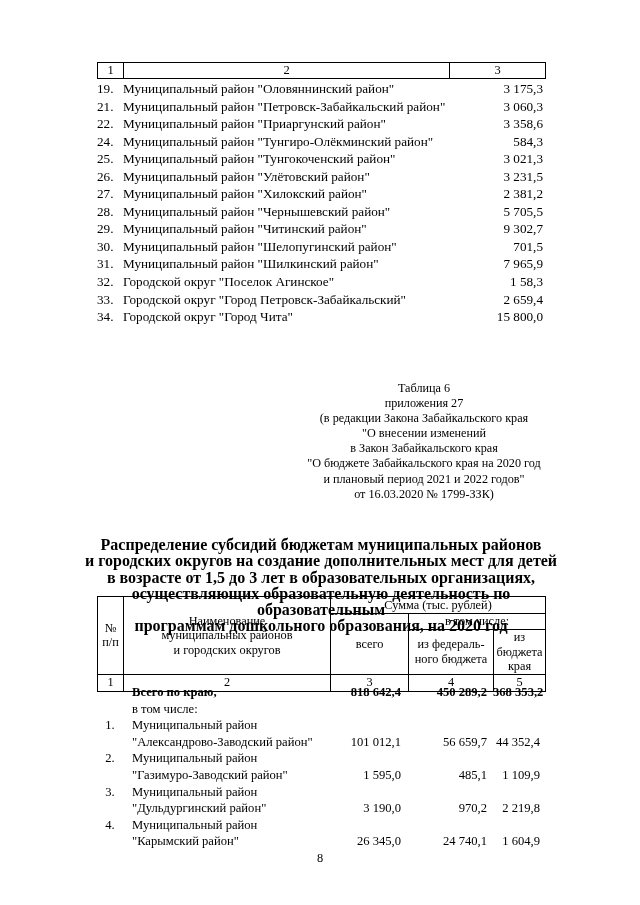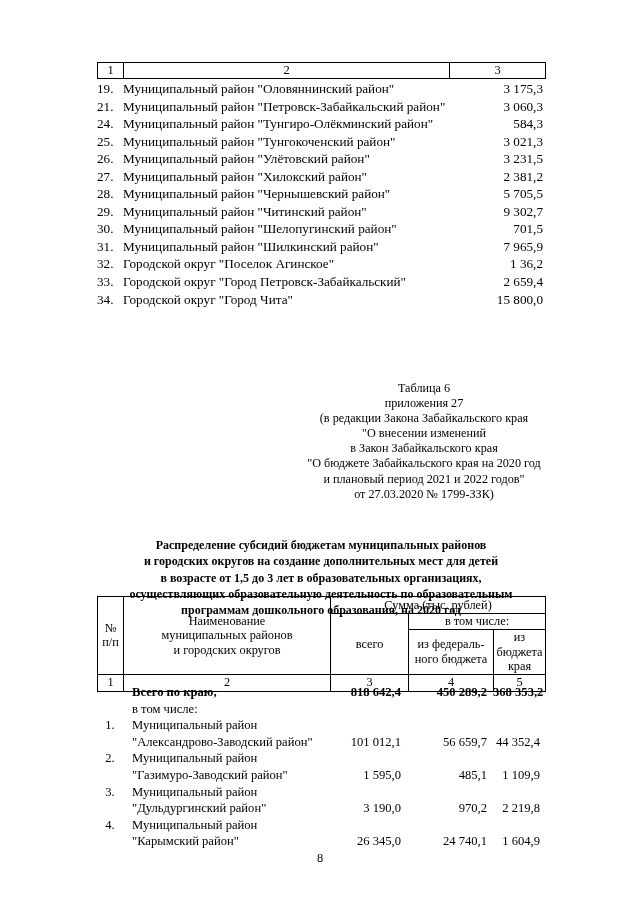--- a/index.html
+++ b/index.html
@@ -94,21 +94,21 @@
   }
 
   
   .maintitle {
     position: absolute;
     left: 84px;
     top: 537px;
     width: 474px;
     text-align: center;
     font-weight: bold;
-    font-size: 12px;
+    font-size: 16px;
     line-height: 16.3px;
   }
 
   
   .bot-table-wrap {
     position: absolute;
     left: 97px;
     top: 596px;
     width: 448px;
   }
@@ -218,20 +218,25 @@
       <span class="num">19.</span>
       <span class="nm">Муниципальный район "Оловяннинский район"</span>
       <span class="val">3 175,3</span>
     </div>
     <div class="row">
       <span class="num">21.</span>
       <span class="nm">Муниципальный район "Петровск-Забайкальский район"</span>
       <span class="val">3 060,3</span>
     </div>
     <div class="row">
+      <span class="num">22.</span>
+      <span class="nm">Муниципальный район "Приаргунский район"</span>
+      <span class="val">3 358,6</span>
+    </div>
+    <div class="row">
       <span class="num">24.</span>
       <span class="nm">Муниципальный район "Тунгиро-Олёкминский район"</span>
       <span class="val">584,3</span>
     </div>
     <div class="row">
       <span class="num">25.</span>
       <span class="nm">Муниципальный район "Тунгокоченский район"</span>
       <span class="val">3 021,3</span>
     </div>
     <div class="row">
@@ -260,21 +265,21 @@
       <span class="val">701,5</span>
     </div>
     <div class="row">
       <span class="num">31.</span>
       <span class="nm">Муниципальный район "Шилкинский район"</span>
       <span class="val">7 965,9</span>
     </div>
     <div class="row">
       <span class="num">32.</span>
       <span class="nm">Городской округ "Поселок Агинское"</span>
-      <span class="val">1 36,2</span>
+      <span class="val">1 58,3</span>
     </div>
     <div class="row">
       <span class="num">33.</span>
       <span class="nm">Городской округ "Город Петровск-Забайкальский"</span>
       <span class="val">2 659,4</span>
     </div>
     <div class="row">
       <span class="num">34.</span>
       <span class="nm">Городской округ "Город Чита"</span>
       <span class="val">15 800,0</span>
@@ -283,21 +288,21 @@
   </div>
 
   <div class="caption6">
     <div>Таблица 6</div>
     <div>приложения 27</div>
     <div>(в редакции Закона Забайкальского края</div>
     <div>"О внесении изменений</div>
     <div>в Закон Забайкальского края</div>
     <div>"О бюджете Забайкальского края на 2020 год</div>
     <div>и плановый период 2021 и 2022 годов"</div>
-    <div>от 27.03.2020  № 1799-ЗЗК)</div>
+    <div>от 16.03.2020  № 1799-ЗЗК)</div>
   </div>
 
   <div class="maintitle">
     <div>Распределение субсидий бюджетам муниципальных районов</div>
     <div>и городских округов на создание дополнительных мест для детей</div>
     <div>в возрасте от 1,5 до 3 лет в образовательных организациях,</div>
     <div>осуществляющих образовательную деятельность по образовательным</div>
     <div>программам дошкольного образования, на 2020 год</div>
   </div>
 

